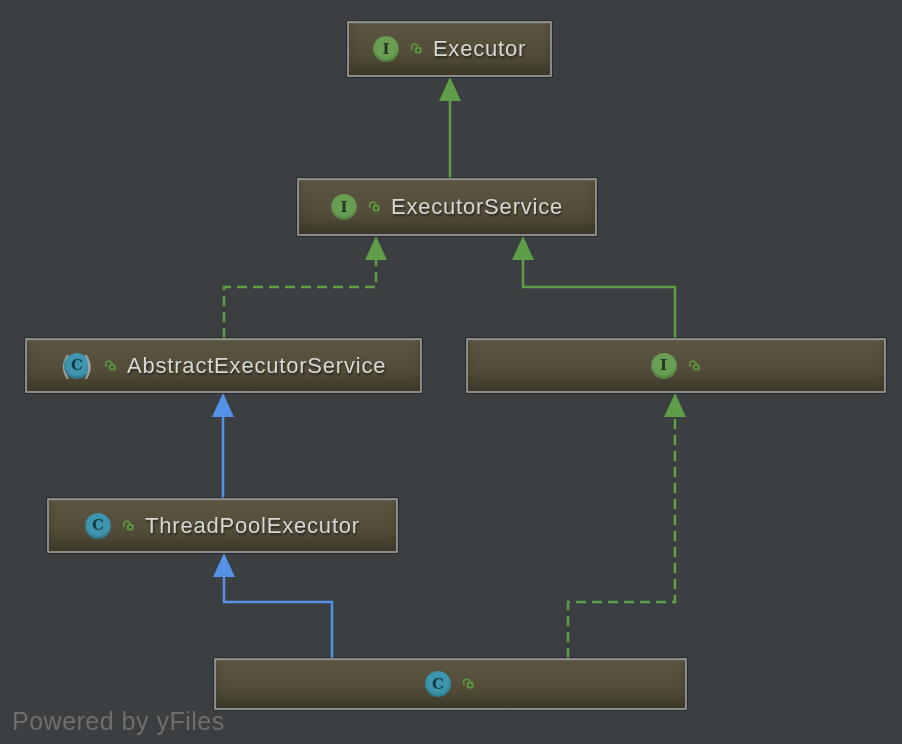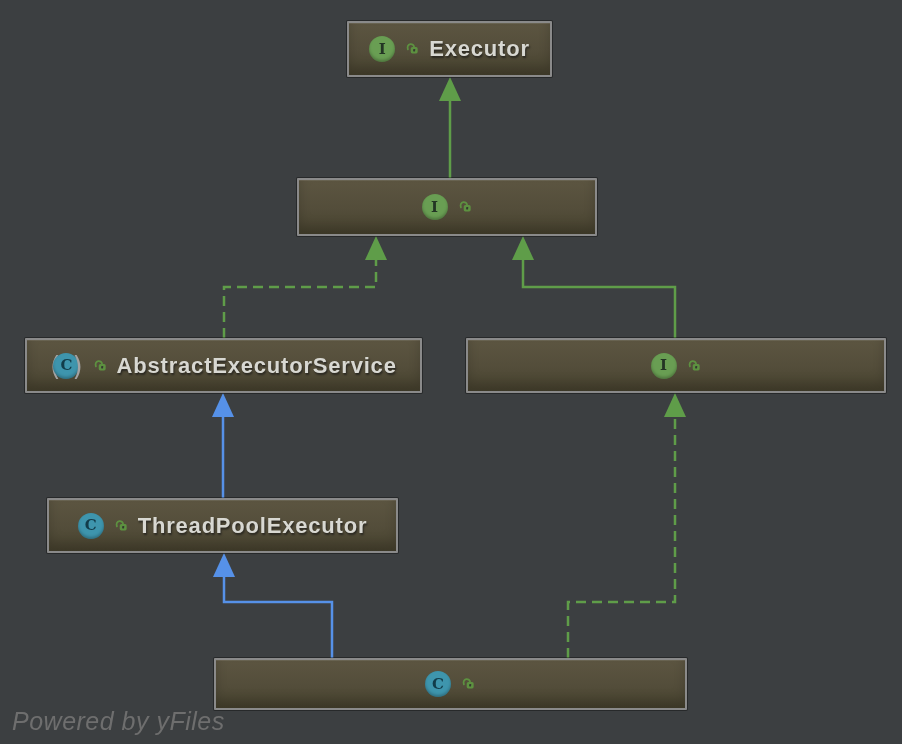--- a/index.html
+++ b/index.html
@@ -29,21 +29,20 @@
     background:linear-gradient(180deg,#5c5541 0%,#534d3a 55%,#48432f 100%);
     box-shadow:inset 0 1px 0 rgba(255,255,255,0.09), inset 0 -8px 12px rgba(0,0,0,0.18), 0 0 0 1px rgba(0,0,0,0.35);
     cursor:pointer;
   }
   .node .label{
     color:#d8d8d2;
     font-size:22px;
     letter-spacing:0.8px;
     text-shadow:1px 2px 2px rgba(20,20,20,0.65);
     white-space:nowrap;
-    font-weight:bold;
   }
   .type-icon{
     display:flex;align-items:center;justify-content:center;
     flex:none;
   }
   .circle{
     width:26px;height:26px;border-radius:50%;
     display:flex;align-items:center;justify-content:center;
     font-family:"DejaVu Serif", serif;
     font-size:15px;font-weight:bold;
@@ -61,21 +60,20 @@
   }
   .paren.open{margin-right:-7px;}
   .paren.close{margin-left:-7px;}
   .lock-icon{display:flex;align-items:center;flex:none;margin-left:1px;}
   .watermark{
     position:absolute;
     left:12px;bottom:8px;
     font-size:25px;
     color:#6e6e6e;
     letter-spacing:0.5px;
-    font-style:italic;
   }
 </style>
 </head>
 <body>
 
 <div class="stage" style="background: rgb(60, 63, 65);">
   <svg class="edges-layer" width="902" height="744" viewBox="0 0 902 744" xmlns="http://www.w3.org/2000/svg">
       <g>
         <polyline points="450,178 450,101" fill="none" stroke="#5f9d49" stroke-width="2.5"></polyline>
         <polygon points="450,77 439,101 461,101" fill="#5f9d49"></polygon>
@@ -119,20 +117,21 @@
         <span class="type-icon">
           <span class="circle circle-interface">I</span>
         </span>
         <span class="lock-icon">
           <svg width="15" height="16" viewBox="0 0 16 16">
             <path d="M3.1 8.4 C2.1 5.5 3.3 3.2 5.6 2.8 C7.7 2.4 9.5 3.9 9.7 6" fill="none" stroke="#5d9140" stroke-width="1.9" stroke-linecap="round"></path>
             <rect x="6.1" y="5.9" width="7.4" height="6.8" rx="1.7" fill="#5d9140"></rect>
             <rect x="8.7" y="8.1" width="2.1" height="2.5" rx="0.5" fill="#343830"></rect>
           </svg>
         </span>
+        <span class="label">ExecutorService</span>
       </div>
       <div class="node" style="left: 25px; top: 338px; width: 397px; height: 55px;">
         <span class="type-icon">
           <span class="paren open">(</span>
           <span class="circle circle-class">C</span>
           <span class="paren close">)</span>
         </span>
         <span class="lock-icon">
           <svg width="15" height="16" viewBox="0 0 16 16">
             <path d="M3.1 8.4 C2.1 5.5 3.3 3.2 5.6 2.8 C7.7 2.4 9.5 3.9 9.7 6" fill="none" stroke="#5d9140" stroke-width="1.9" stroke-linecap="round"></path>

